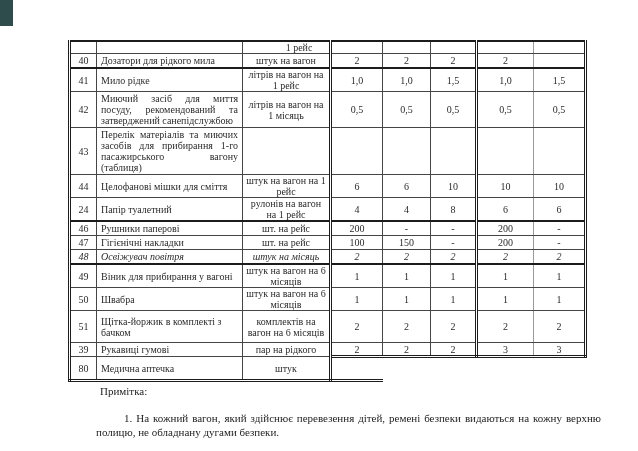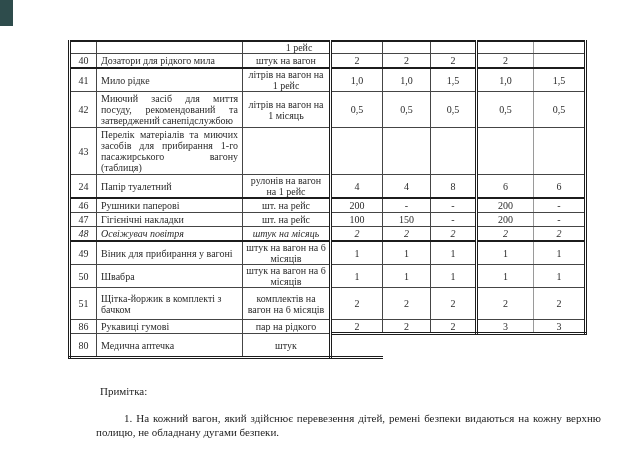--- a/index.html
+++ b/index.html
@@ -125,20 +125,30 @@
       <tr style="height: 32px;">
         <td class="c-no">43</td>
         <td class="c-name justify">Перелік матеріалів та миючих засобів для прибирання 1-го пасажирського вагону (таблиця)</td>
         <td class="c-unit"></td>
         <td class="c-val v0"></td>
         <td class="c-val v1"></td>
         <td class="c-val v2"></td>
         <td class="c-val v3"></td>
         <td class="c-val v4"></td>
       </tr>
+      <tr style="height: 22px;">
+        <td class="c-no">44</td>
+        <td class="c-name">Целофанові мішки для сміття</td>
+        <td class="c-unit">штук на вагон на 1 рейс</td>
+        <td class="c-val v0">6</td>
+        <td class="c-val v1">6</td>
+        <td class="c-val v2">10</td>
+        <td class="c-val v3">10</td>
+        <td class="c-val v4">10</td>
+      </tr>
       <tr class="thick-b" style="height: 22px;">
         <td class="c-no">24</td>
         <td class="c-name">Папір туалетний</td>
         <td class="c-unit">рулонів на вагон на 1 рейс</td>
         <td class="c-val v0">4</td>
         <td class="c-val v1">4</td>
         <td class="c-val v2">8</td>
         <td class="c-val v3">6</td>
         <td class="c-val v4">6</td>
       </tr>
@@ -196,21 +206,21 @@
         <td class="c-no">51</td>
         <td class="c-name">Щітка-йоржик в комплекті з бачком</td>
         <td class="c-unit">комплектів на вагон на 6 місяців</td>
         <td class="c-val v0">2</td>
         <td class="c-val v1">2</td>
         <td class="c-val v2">2</td>
         <td class="c-val v3">2</td>
         <td class="c-val v4">2</td>
       </tr>
       <tr class="pre-last" style="height: 12px;">
-        <td class="c-no">86</td>
+        <td class="c-no">39</td>
         <td class="c-name">Рукавиці гумові</td>
         <td class="c-unit">пар на рідкого</td>
         <td class="c-val v0">2</td>
         <td class="c-val v1">2</td>
         <td class="c-val v2">2</td>
         <td class="c-val v3">3</td>
         <td class="c-val v4">3</td>
       </tr>
       <tr class="last-row" style="height: 24px;">
         <td class="c-no">80</td>

